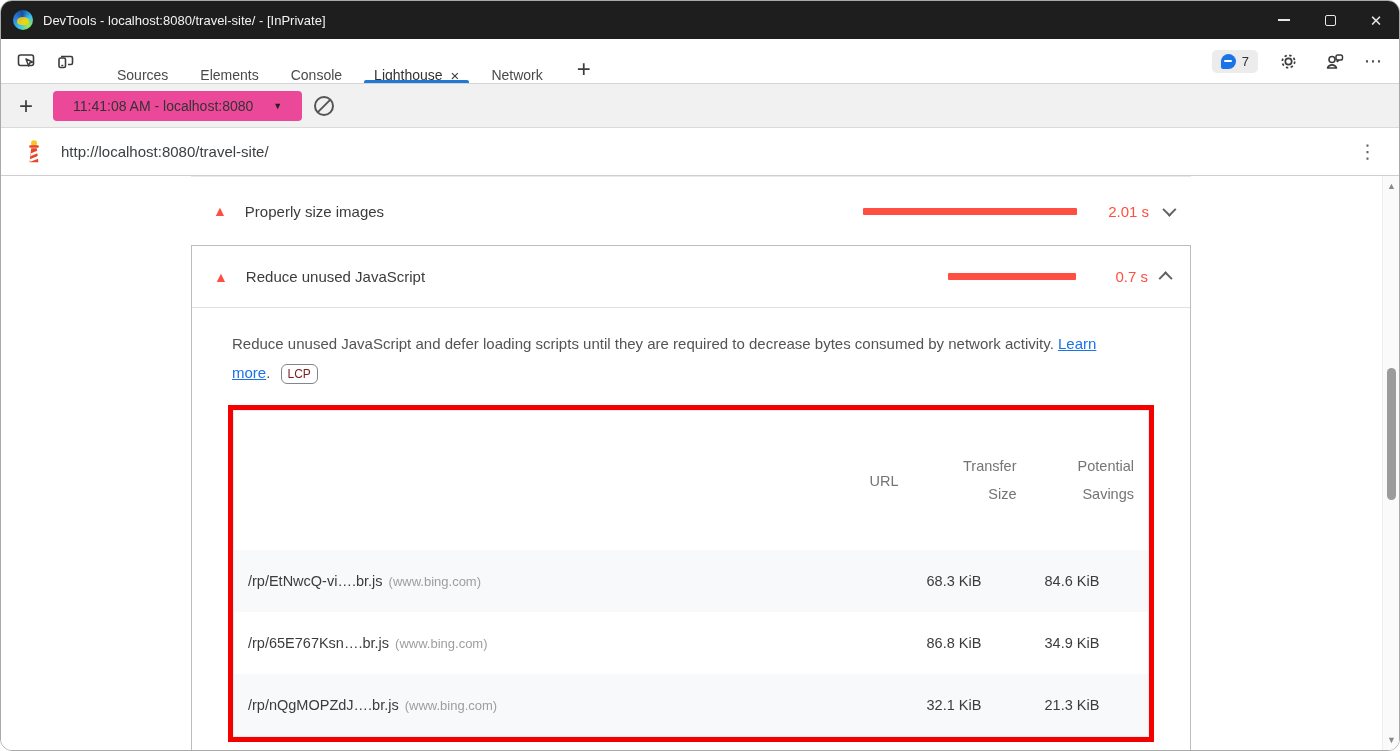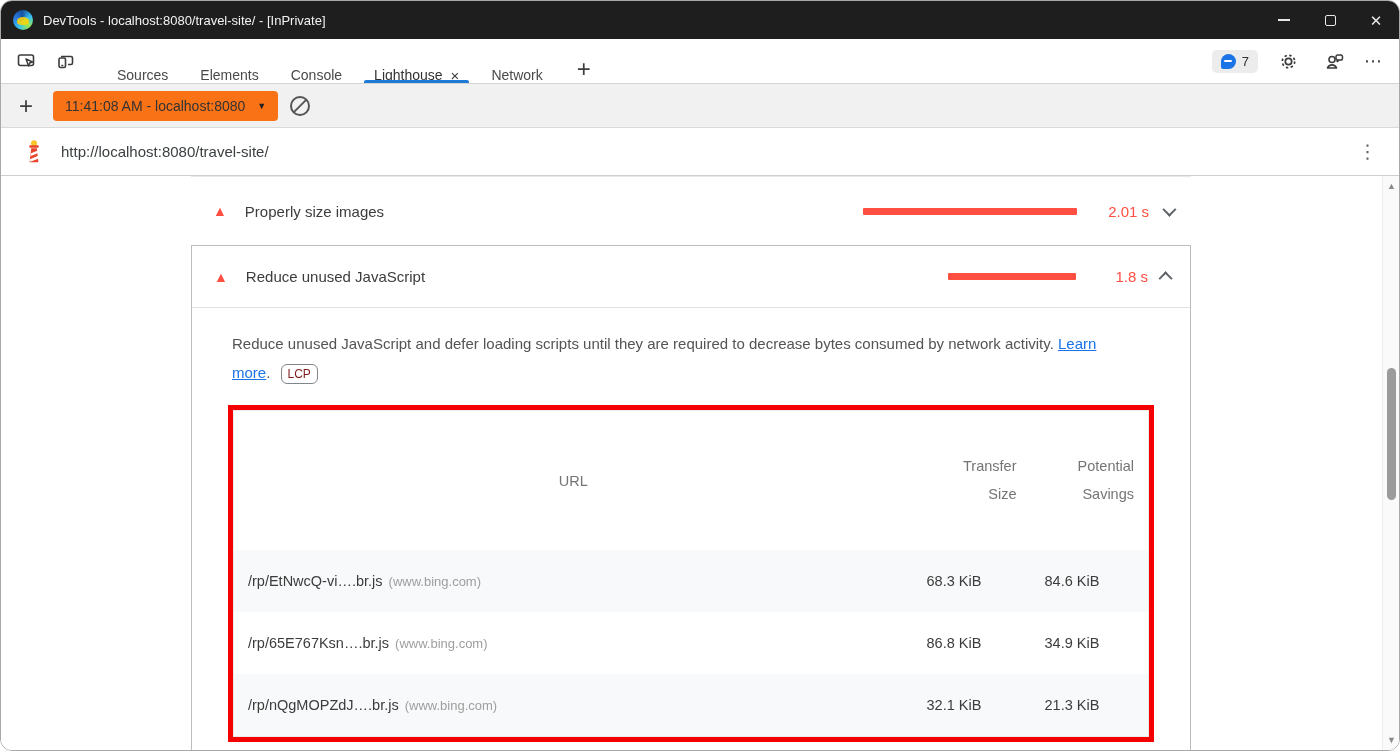--- a/index.html
+++ b/index.html
@@ -30,21 +30,21 @@
   .tab-add { display:flex; align-items:center; padding:0 18px; font-size:24px; font-weight:300; color:#3c3c3c; }
   .tabbar-right { margin-left:auto; display:flex; align-items:center; gap:14px; padding-right:16px; }
   .issues-badge { display:flex; align-items:center; gap:6px; background:#ececec; border-radius:5px; padding:4px 9px; font-size:13px; color:#333; }
   .bubble { width:15px; height:15px; background:#1b73e8; border-radius:50% 50% 50% 2px; position:relative; }
   .bubble::after { content:""; position:absolute; left:3.5px; top:6.5px; width:8px; height:2px; background:#fff; border-radius:1px; }
   .dots-h { font-size:18px; color:#444; letter-spacing:1px; }
 
   
   .lh-toolbar { height:44px; background:#f1f1f1; border-bottom:1px solid #dadada; display:flex; align-items:center; padding:0 10px; gap:12px; flex:0 0 auto; }
   .lh-plus { font-size:24px; font-weight:300; color:#3c3c3c; padding:0 8px; }
-  .report-select { background:#f97316; border-radius:4px; height:30px; display:flex; align-items:center; gap:12px; padding:0 12px; font-size:14px; color:#333; }
+  .report-select { background:#ec4899; border-radius:4px; height:30px; display:flex; align-items:center; gap:20px; padding:0 20px; font-size:14px; color:#333; }
   .caret-down { font-size:9px; color:#222; }
   .block-icon { width:20px; height:20px; border:2px solid #555; border-radius:50%; position:relative; }
   .block-icon::after { content:""; position:absolute; left:-1px; top:7px; width:18px; height:2px; background:#555; transform:rotate(-45deg); }
 
   
   .url-row { height:48px; background:#fff; border-bottom:1px solid #cfcfcf; display:flex; align-items:center; padding:0 14px; flex:0 0 auto; }
   .lh-ico { margin:0 16px 0 8px; }
   .url-text { font-size:15px; color:#3c4043; }
   .kebab { margin-left:auto; font-size:19px; color:#5f6368; padding:0 8px; }
 
@@ -64,21 +64,21 @@
 
   .audit-box { border:1px solid #bdbdbd; }
   .audit-box .audit-row { height:62px; border-bottom:1px solid #e0e0e0; }
   .audit-desc { padding:22px 40px 0 40px; font-size:15px; line-height:1.9; color:#545454; max-width:980px; }
   .learn-more { color:#1a73e8; text-decoration:underline; }
   .metric-pill { display:inline-block; border:1px solid #80868b; border-radius:6px; padding:0px 6px; font-size:12px; color:#7f1d1d; margin-left:6px; line-height:1.5; }
 
   .hl-table-wrap { margin:18px 36px 32px 36px; border:5px solid #f50000; }
   .lh-table { width:100%; border:1px solid #ebebeb; border-collapse:collapse; font-size:14.5px; }
   .lh-table th { font-weight:400; color:#757575; padding:42px 14px; }
-  .lh-table th.col-url { text-align:center; padding-left:14px; }
+  .lh-table th.col-url { text-align:right; padding-left:14px; }
   .lh-table th.col-num { text-align:right; width:118px; white-space:normal; }
   .lh-table td { padding:23px 14px; color:#3c3c3c; }
   .lh-table td.num { }
   .lh-table tr.odd { background:#f8f9fa; }
   .host { color:#9e9e9e; font-size:13px; margin-left:6px; }
   .th-twoline { display:inline-block; width:70px; text-align:right; line-height:1.9; }
 
   
   .scrollbar { position:absolute; top:0; right:0; bottom:0; width:17px; background:#fafafa; border-left:1px solid #ededed; }
   .sb-arrow { position:absolute; left:0; width:17px; height:16px; display:flex; align-items:center; justify-content:center; font-size:9px; color:#8a8a8a; }
@@ -200,21 +200,21 @@
           <span class="chev down"></span>
         </span>
       </div>
 
       <div class="audit-box">
         <div class="audit-row">
           <span class="fail-tri">▲</span>
           <span class="audit-title">Reduce unused JavaScript</span>
           <span class="audit-right">
             <span class="audit-bar" style="width:128px"></span>
-            <span class="audit-value">1.8 s</span>
+            <span class="audit-value">0.7 s</span>
             <span class="chev up"></span>
           </span>
         </div>
 
         <div class="audit-desc">
           <span>Reduce unused JavaScript and defer loading scripts until they are required to decrease bytes consumed by network activity.</span>
           <a class="learn-more" href="#">Learn more</a><span>.</span>
           <span class="metric-pill">LCP</span>
         </div>
 

